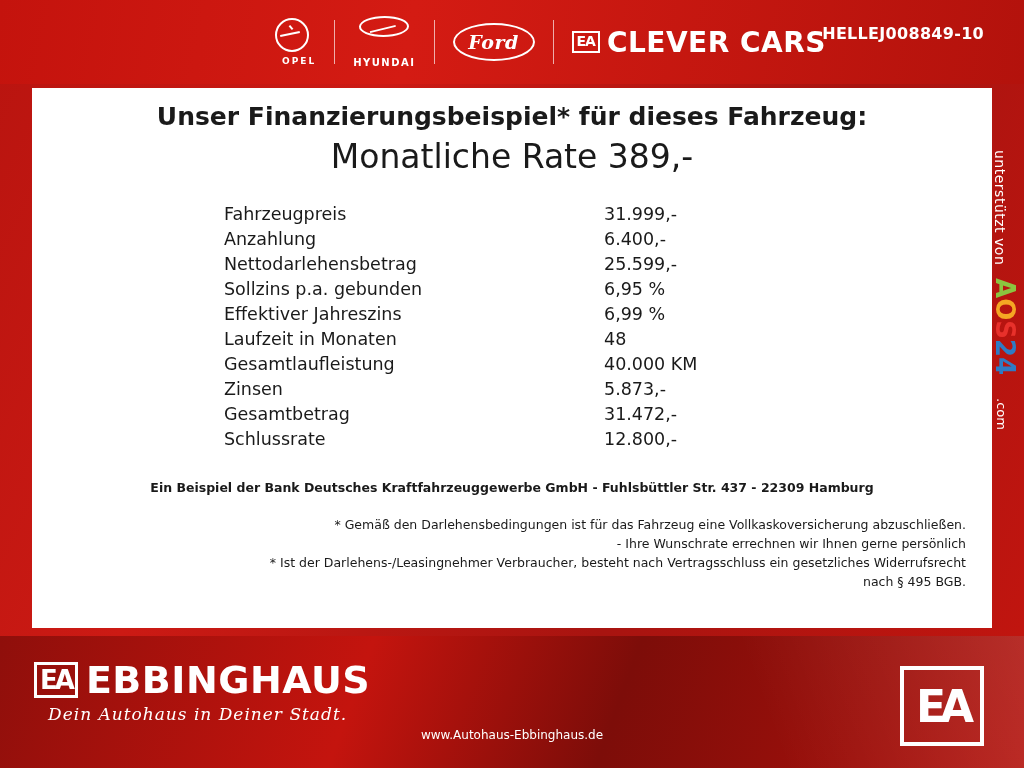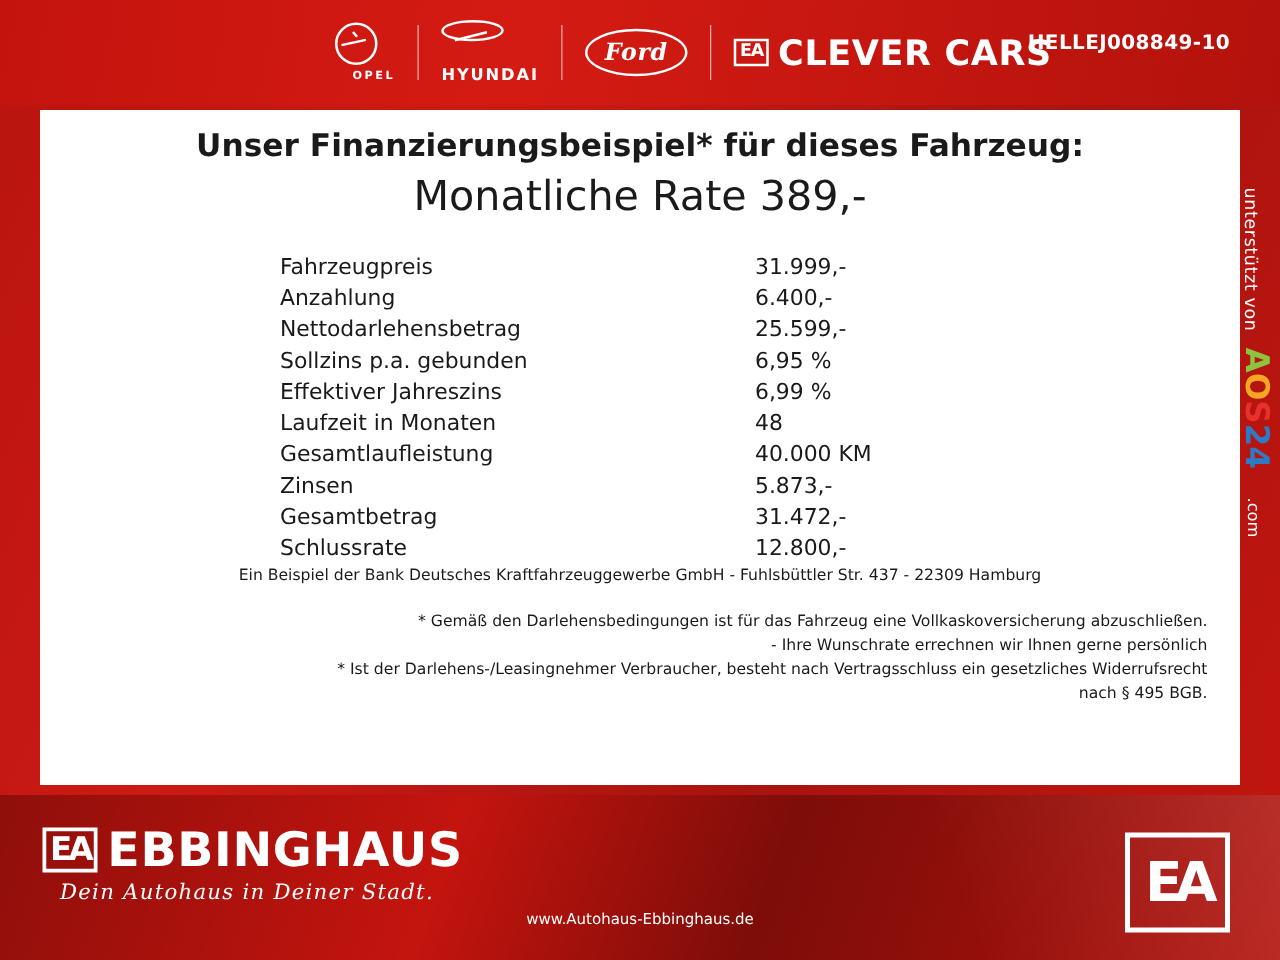--- a/index.html
+++ b/index.html
@@ -33,21 +33,21 @@
     position: absolute;
     left: 250px;
     top: 14px;
     display: flex;
     align-items: center;
     height: 56px;
   }
   .brand {
     display: flex;
     flex-direction: column;
-    align-items: flex-start;
+    align-items: center;
     justify-content: center;
     color: #ffffff;
     padding: 0 18px;
     height: 52px;
   }
   .divider {
     width: 1px;
     height: 44px;
     background: rgba(255,255,255,0.65);
   }
@@ -89,21 +89,21 @@
   }
   .hyundai-mark:before {
     content: "";
     position: absolute;
     left: 9px; top: 10px;
     width: 26px; height: 2px;
     background: #ffffff;
     transform: rotate(-14deg);
   }
   .hyundai-name {
-    font-size: 13px;
+    font-size: 10px;
     letter-spacing: 1.5px;
     margin-top: 20px;
     font-weight: bold;
   }
   .ford-oval {
     width: 78px; height: 34px;
     border: 2px solid #ffffff;
     border-radius: 50%;
     display: flex;
     align-items: center;
@@ -179,23 +179,24 @@
     font-size: 17.5px;
     color: #1a1a1a;
     line-height: 25px;
     margin-bottom: 0px;
     height: 25px;
   }
   .row .label { width: 380px; }
   .row .value { flex: 1; }
 
   .legal {
+    margin-top: 28px;
     text-align: center;
     font-size: 12.5px;
-    font-weight: normal;
+    font-weight: bold;
     color: #1a1a1a;
   }
   .notes {
     margin-top: 20px;
     text-align: right;
     font-size: 12.5px;
     color: #1a1a1a;
     line-height: 19px;
     padding: 0 26px;
   }

